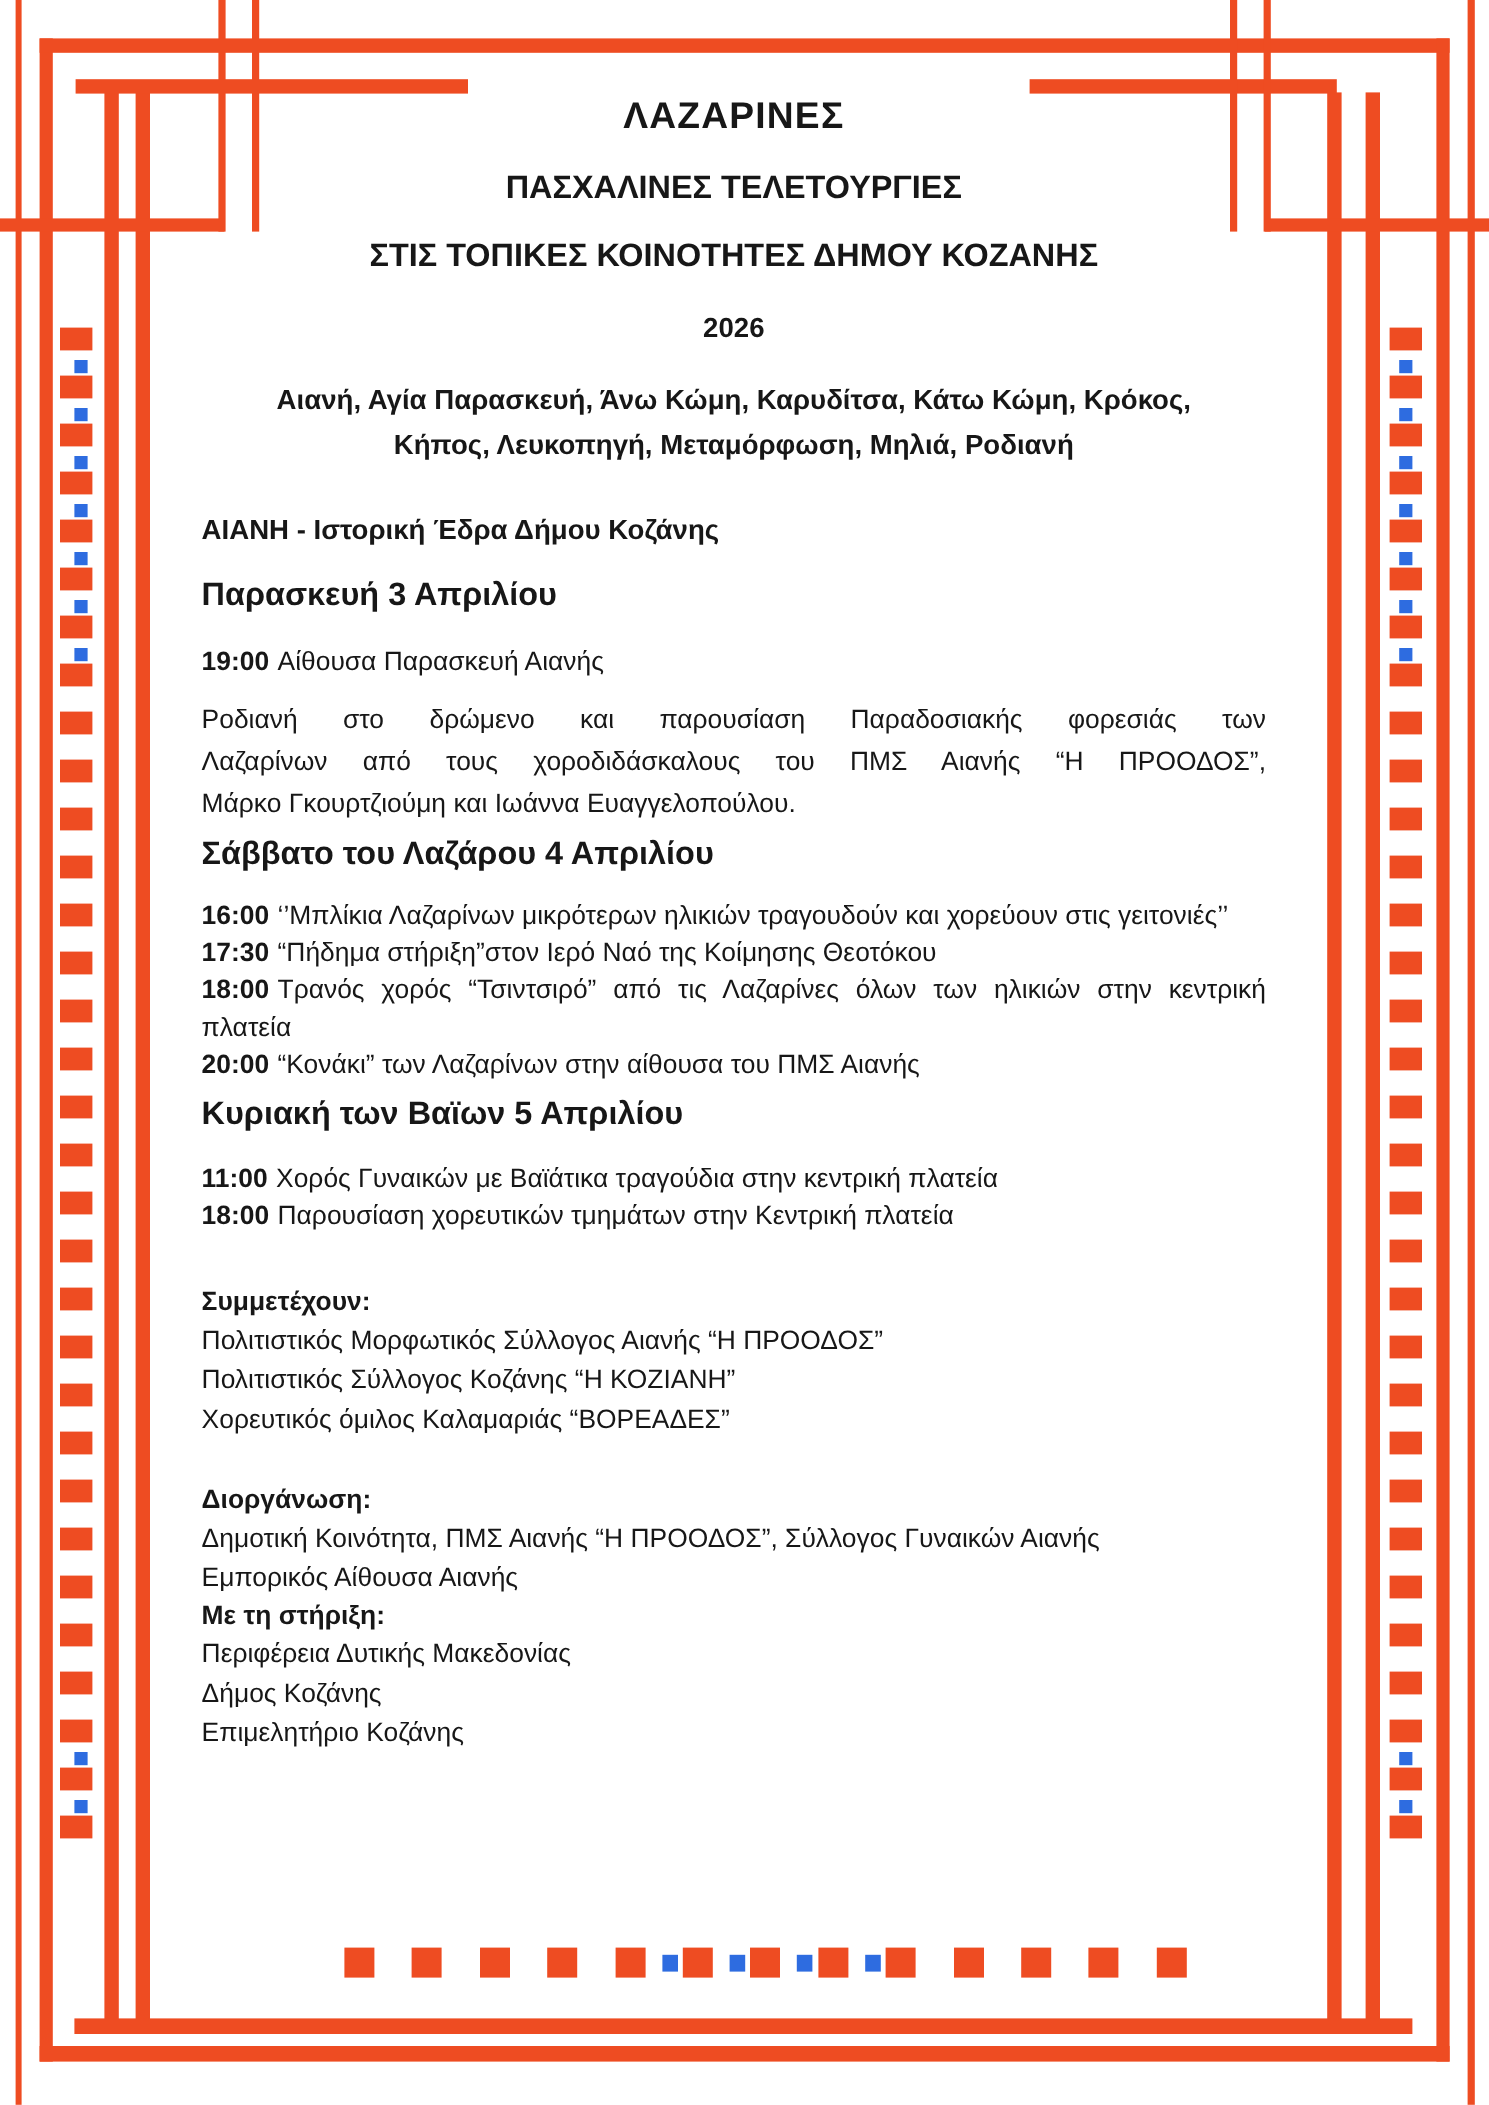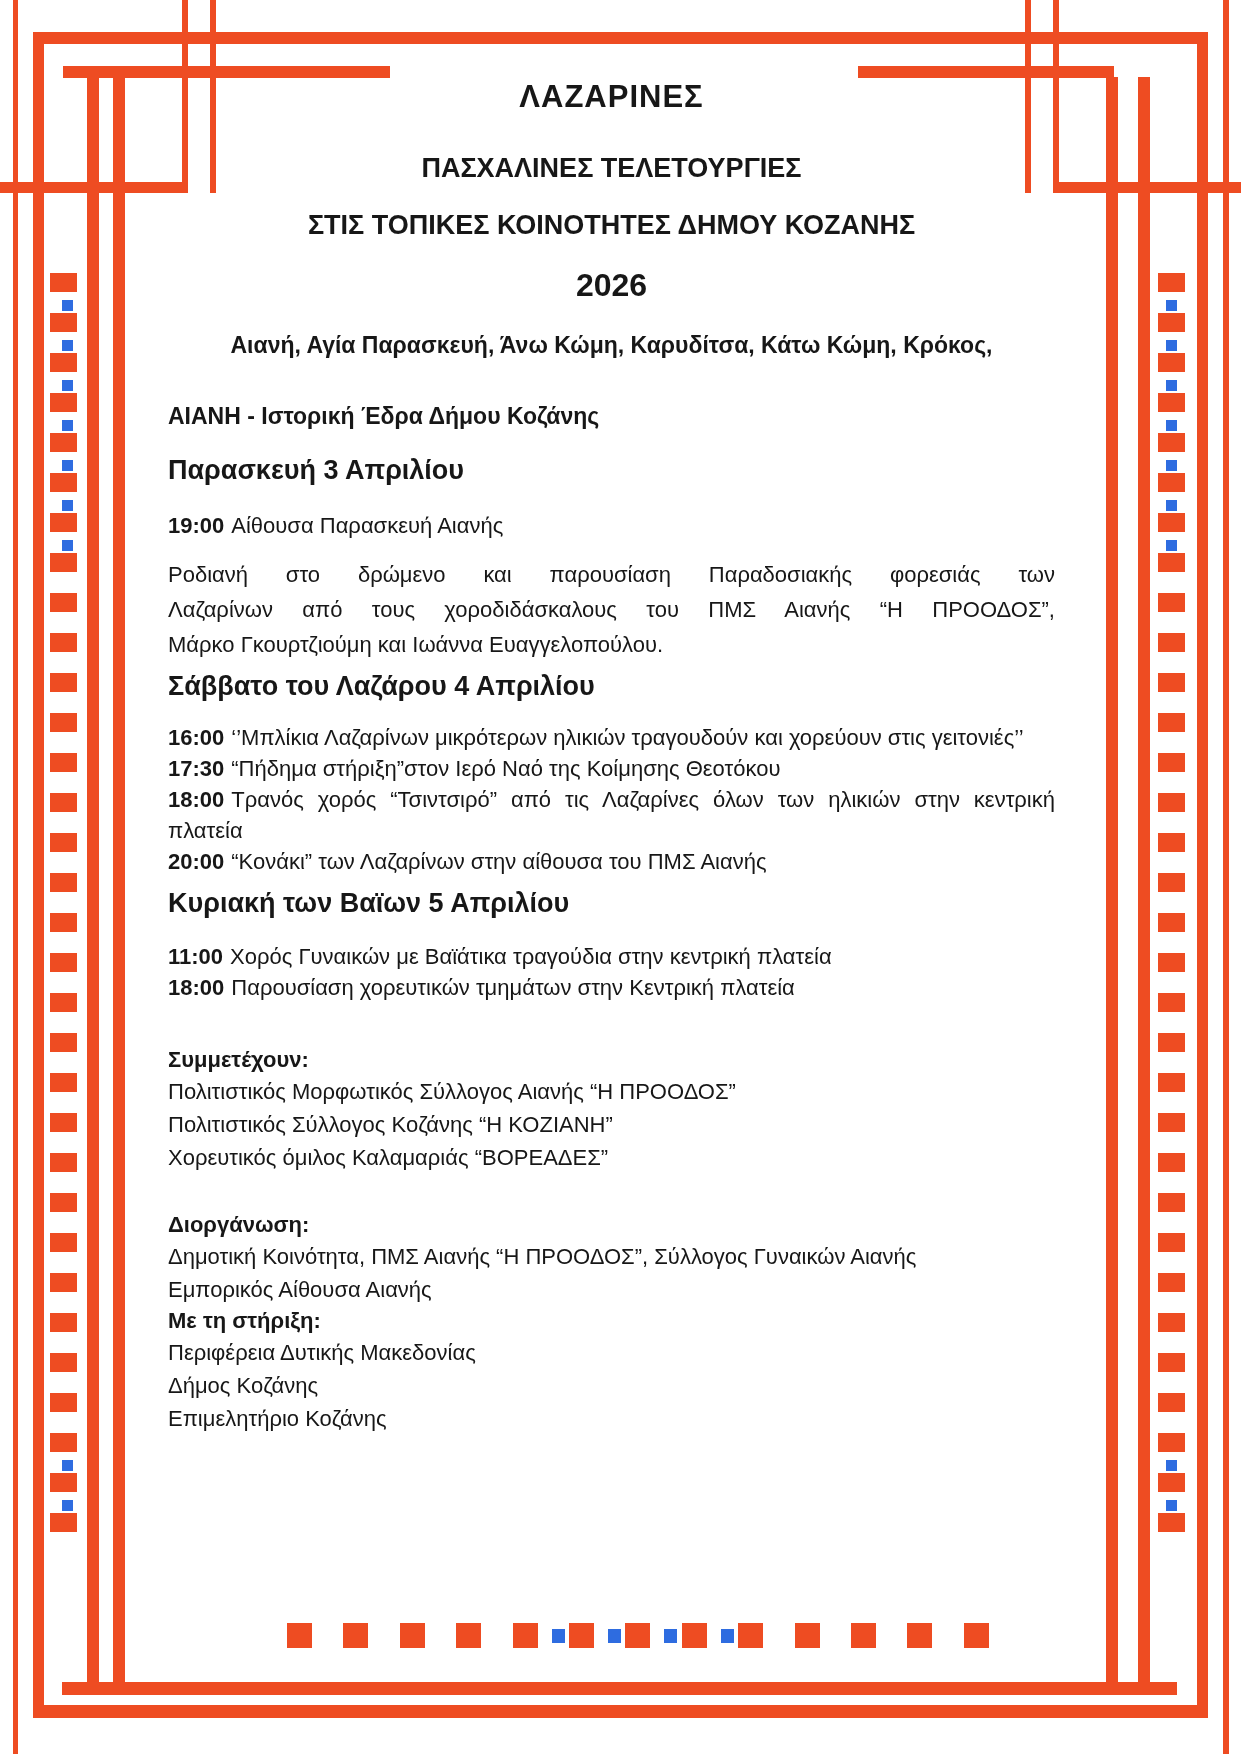--- a/index.html
+++ b/index.html
@@ -7,23 +7,23 @@
     width:1241px;height:1754px;position:relative;background:#ffffff;
     font-family:"Liberation Sans","DejaVu Sans",sans-serif;color:#171717;
     overflow:hidden;
   }
   
   .deco{position:absolute;}
   
   .content{position:absolute;left:168px;top:0;width:887px;}
   .t-center{text-align:center;}
   .title{margin-top:80px;font-size:31px;line-height:34px;font-weight:700;letter-spacing:1px;}
-  .subtitle{margin-top:38px;font-size:27px;line-height:32px;font-weight:700;}
+  .subtitle{margin-top:26px;font-size:27px;line-height:32px;font-weight:700;}
   .subtitle2{margin-top:25px;}
-  .year{margin-top:30px;font-size:32px;line-height:28px;font-weight:700;}
+  .year{margin-top:30px;font-size:23px;line-height:28px;font-weight:700;}
   .villages{margin-top:28px;font-size:23px;line-height:37px;font-weight:700;}
   .section-heading{margin-top:38px;font-size:23px;line-height:28px;font-weight:700;}
   .day-heading{font-size:27px;line-height:28px;font-weight:700;}
   .dh1{margin-top:26px;} .dh2{margin-top:10px;} .dh3{margin-top:12px;}
   .event{font-size:22px;line-height:31px;text-align:justify;}
   .event b{margin-right:7px;}
   .ev-single{margin-top:26px;}
   .event-group{margin-top:22px;}
   .event-group2{margin-top:24px;}
   .para{margin-top:16px;font-size:22px;line-height:35px;}
@@ -159,20 +159,21 @@
 
 <div class="content">
 
   <div class="title t-center">ΛΑΖΑΡΙΝΕΣ</div>
   <div class="subtitle t-center">ΠΑΣΧΑΛΙΝΕΣ ΤΕΛΕΤΟΥΡΓΙΕΣ</div>
   <div class="subtitle subtitle2 t-center">ΣΤΙΣ ΤΟΠΙΚΕΣ ΚΟΙΝΟΤΗΤΕΣ ΔΗΜΟΥ ΚΟΖΑΝΗΣ</div>
   <div class="year t-center">2026</div>
 
   <div class="villages t-center">
     <div>Αιανή, Αγία Παρασκευή, Άνω Κώμη,  Καρυδίτσα, Κάτω Κώμη, Κρόκος,</div>
+    <div>Κήπος, Λευκοπηγή, Μεταμόρφωση,  Μηλιά, Ροδιανή</div>
   </div>
 
   <div class="section-heading">ΑΙΑΝΗ - Ιστορική Έδρα Δήμου Κοζάνης</div>
 
   <div class="day-heading dh1">Παρασκευή 3 Απριλίου</div>
   <div class="event ev-single">
     <b>19:00</b><span>Αίθουσα Παρασκευή Αιανής</span>
   </div>
   <div class="para">
     <div class="pline">Ροδιανή στο δρώμενο και παρουσίαση Παραδοσιακής φορεσιάς των</div>

